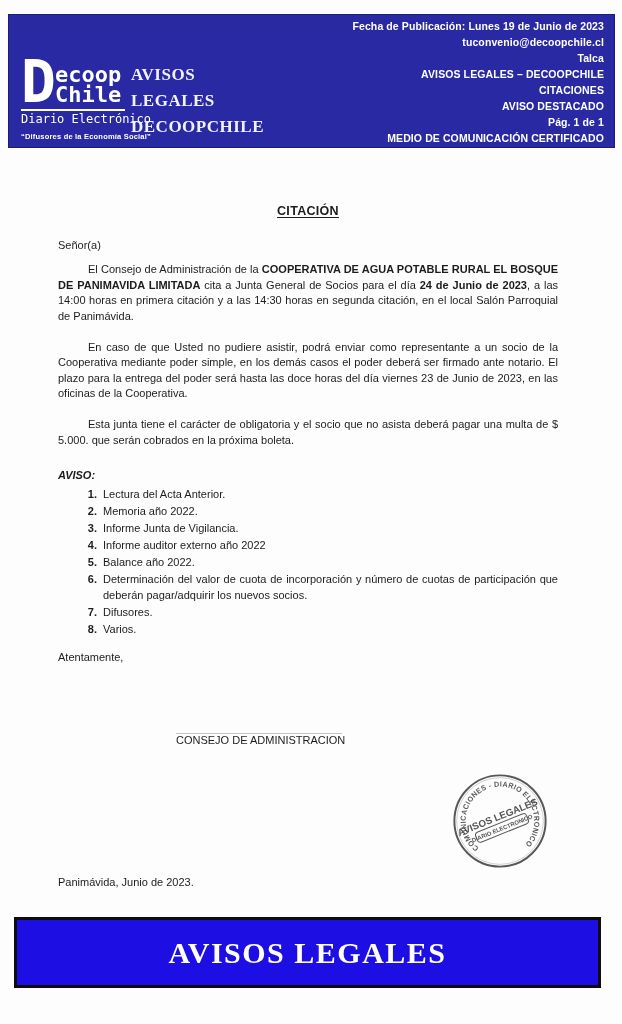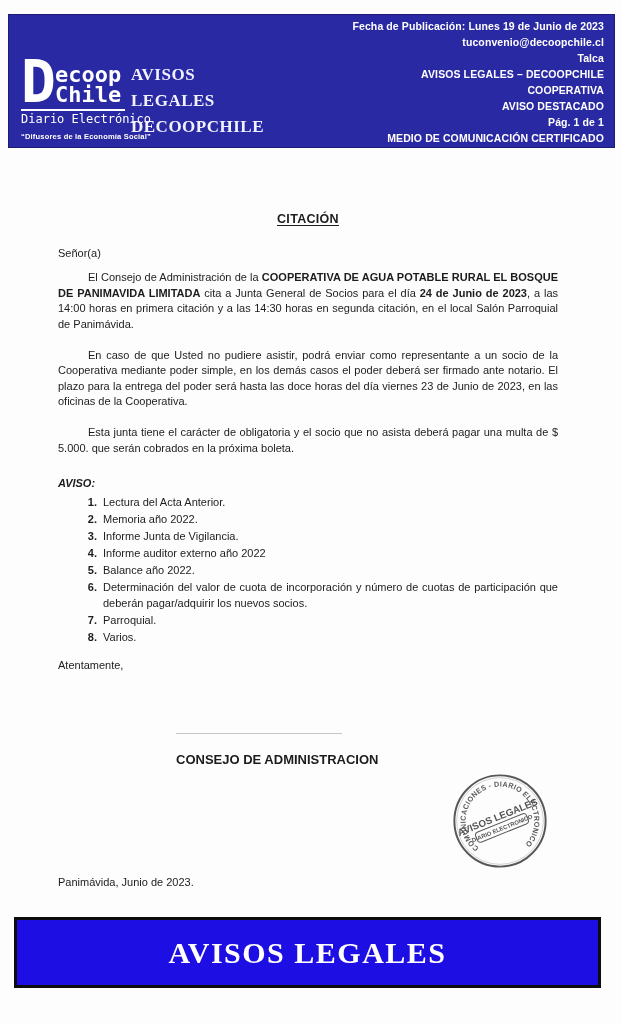--- a/index.html
+++ b/index.html
@@ -33,39 +33,39 @@
   .brand{
     position:absolute;left:122px;top:47px;color:#f2f2ff;
     font-family:"Liberation Serif",serif;font-weight:bold;
     font-size:17px;line-height:26px;letter-spacing:.5px;
   }
   .meta{
     position:absolute;right:10px;top:3px;text-align:right;color:#ffffff;
     font-size:10.5px;font-weight:bold;line-height:16px;letter-spacing:.1px;
   }
   
-  .content{position:absolute;left:58px;top:212px;width:500px;font-size:11px;line-height:15.6px;}
+  .content{position:absolute;left:58px;top:204px;width:500px;font-size:11px;line-height:15.6px;}
   .doc-title{text-align:center;font-weight:bold;font-size:12.5px;letter-spacing:.3px;
     text-decoration:underline;text-underline-offset:2px;}
   .doc-subtitle{text-align:center;font-weight:bold;font-size:10.8px;margin-top:3px;}
   .salutation{margin-top:18px;}
   .para{margin-top:15px;text-align:justify;text-indent:30px;}
   .para.first{margin-top:9px;}
   .tabla{margin-top:20px;font-weight:bold;font-style:italic;}
   .agenda{margin-top:3px;}
   .agenda-row{display:flex;margin-bottom:1.5px;}
   .agenda-num{margin-left:26px;width:13px;font-weight:bold;text-align:right;flex:none;}
   .agenda-txt{margin-left:6px;flex:1;text-align:justify;}
   .closing{margin-top:12px;}
   b{font-weight:bold;}
   
   .signature{
     position:absolute;left:176px;top:733px;width:166px;
-    border-top:1px solid #c4c4c4;padding-top:18px;
-    text-align:center;font-weight:bold;font-size:13px;white-space:nowrap;
+    border-top:1px solid #c4c4c4;padding-top:0;
+    text-align:center;font-weight:normal;font-size:11px;white-space:nowrap;
   }
   
   .stamp{position:absolute;left:446px;top:769px;width:108px;height:104px;opacity:.92;}
   
   .place-date{position:absolute;left:58px;top:876px;font-size:11px;}
   
   .banner{
     position:absolute;left:14px;top:917px;width:587px;height:71px;
     background:#1d0ee4;border:3px solid #0d0d0d;box-sizing:border-box;
     display:flex;align-items:center;justify-content:center;
@@ -98,21 +98,21 @@
       <div>AVISOS</div>
       <div>LEGALES</div>
       <div>DECOOPCHILE</div>
     </div>
 
     <div class="meta">
       <div>Fecha de Publicación: Lunes 19 de Junio de 2023</div>
       <div>tuconvenio@decoopchile.cl</div>
       <div>Talca</div>
       <div>AVISOS LEGALES – DECOOPCHILE</div>
-      <div>COOPERATIVA</div>
+      <div>CITACIONES</div>
       <div>AVISO DESTACADO</div>
       <div>Pág. 1 de 1</div>
       <div>MEDIO DE COMUNICACIÓN CERTIFICADO</div>
     </div>
   </div>
 
   <div class="content">
     <div class="doc-title">CITACIÓN</div>
 
     <div class="salutation">Señor(a)</div>
@@ -145,21 +145,21 @@
       <div class="agenda-row">
           <span class="agenda-num">5.</span>
           <span class="agenda-txt">Balance año 2022.</span>
         </div>
       <div class="agenda-row">
           <span class="agenda-num">6.</span>
           <span class="agenda-txt">Determinación del valor de cuota de incorporación y número de cuotas de participación que deberán pagar/adquirir los nuevos socios.</span>
         </div>
       <div class="agenda-row">
           <span class="agenda-num">7.</span>
-          <span class="agenda-txt">Parroquial.</span>
+          <span class="agenda-txt">Difusores.</span>
         </div>
       <div class="agenda-row">
           <span class="agenda-num">8.</span>
           <span class="agenda-txt">Varios.</span>
         </div>
     </div>
 
     <div class="closing">Atentamente,</div>
   </div>
 

